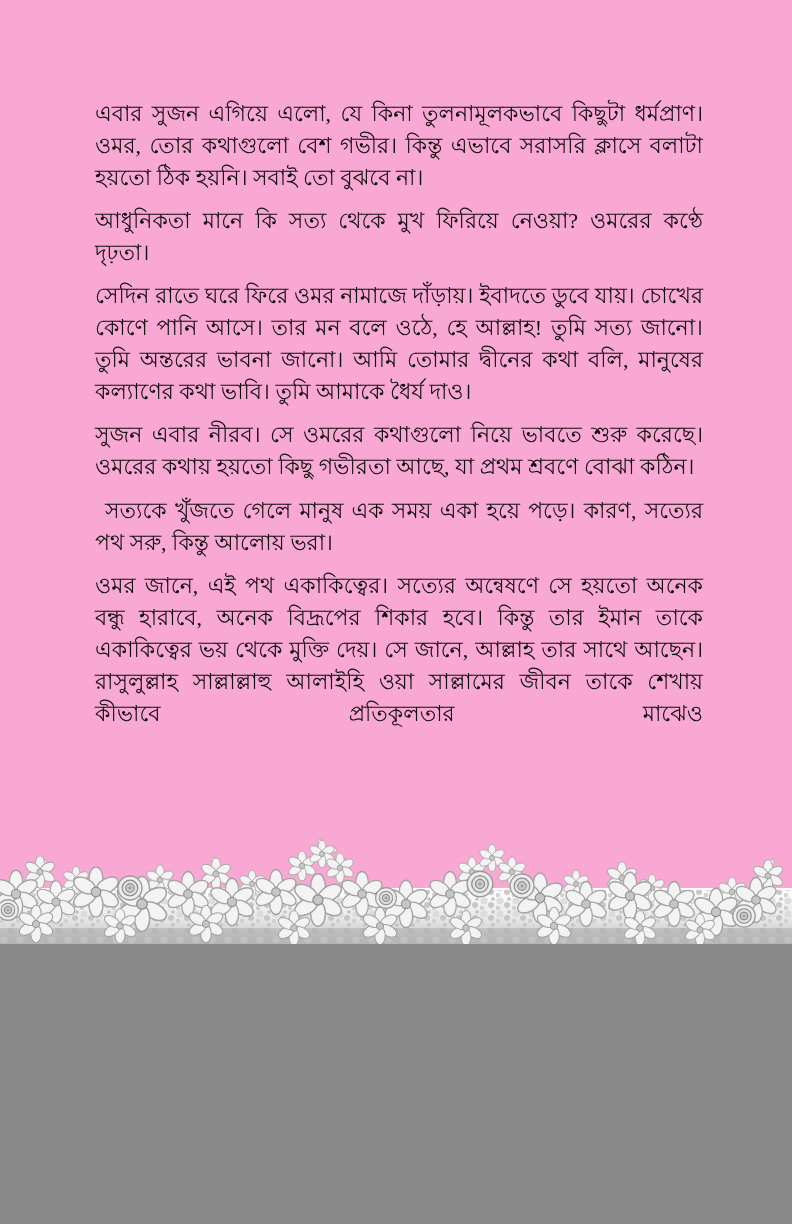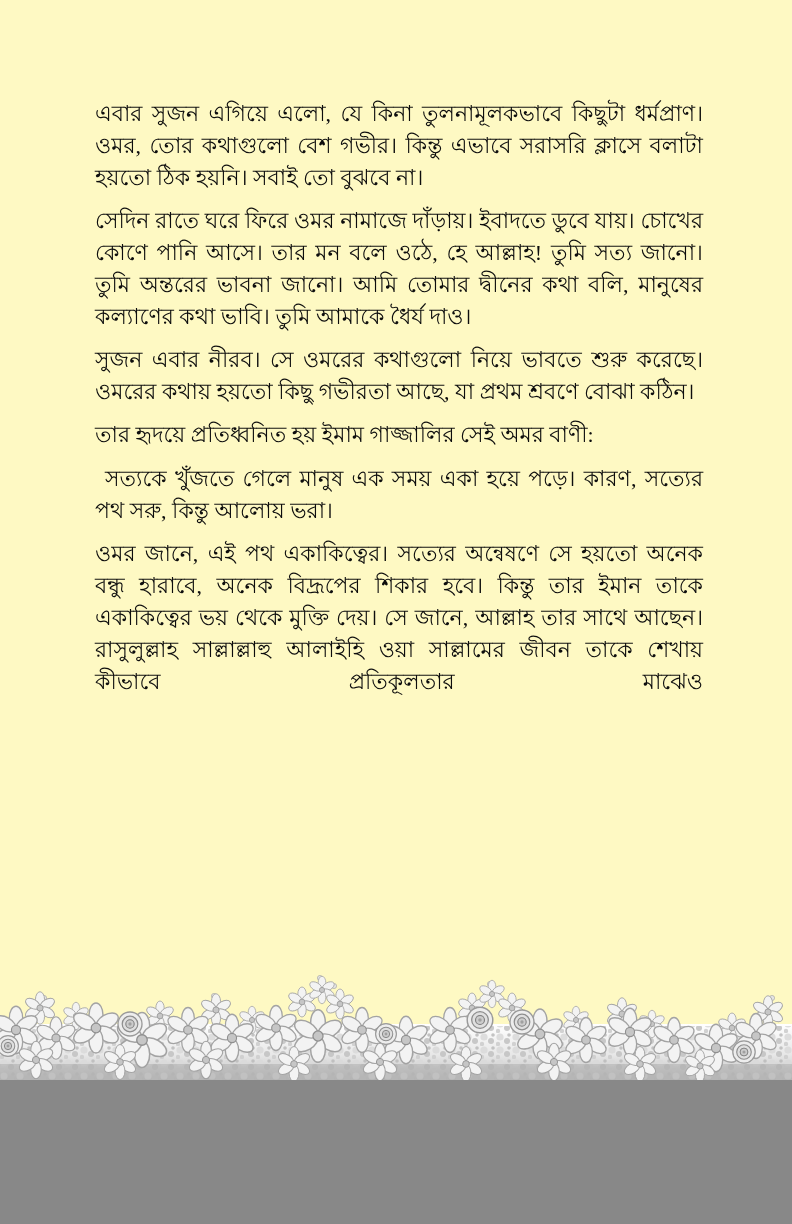--- a/index.html
+++ b/index.html
@@ -1,20 +1,20 @@
 <!DOCTYPE html>
 <html lang="bn"><head>
 <meta charset="utf-8">
 <style>
   html,body{margin:0;padding:0;background:#888;}
   .page{
     position:relative;
-    width:792px;height:1080px;
+    width:792px;height:944px;
     margin:0 auto;
-    background:#fef9c3;
+    background:#f9a8d4;
     overflow:hidden;
     font-family:"Liberation Serif","DejaVu Serif",serif;
     color:#0d0d0d;
   }
   .text-block{
     position:absolute;
     left:95px;top:98px;width:608px;
     font-size:22px;
     line-height:32px;
     text-align:justify;
@@ -54,23 +54,23 @@
     display:block;
   }
 </style>
 </head>
 <body>
 
 <div class="page">
 
   <main class="text-block">
     <p>এবার সুজন এগিয়ে এলো, যে কিনা তুলনামূলকভাবে কিছুটা ধর্মপ্রাণ। ওমর, তোর কথাগুলো বেশ গভীর। কিন্তু এভাবে সরাসরি ক্লাসে বলাটা হয়তো ঠিক হয়নি। সবাই তো বুঝবে না।</p>
+    <p>আধুনিকতা মানে কি সত্য থেকে মুখ ফিরিয়ে নেওয়া? ওমরের কণ্ঠে দৃঢ়তা।</p>
     <p>সেদিন রাতে ঘরে ফিরে ওমর নামাজে দাঁড়ায়। ইবাদতে ডুবে যায়। চোখের কোণে পানি আসে। তার মন বলে ওঠে, হে আল্লাহ! তুমি সত্য জানো। তুমি অন্তরের ভাবনা জানো। আমি তোমার দ্বীনের কথা বলি, মানুষের কল্যাণের কথা ভাবি। তুমি আমাকে ধৈর্য দাও।</p>
     <p>সুজন এবার নীরব। সে ওমরের কথাগুলো নিয়ে ভাবতে শুরু করেছে। ওমরের কথায় হয়তো কিছু গভীরতা আছে, যা প্রথম শ্রবণে বোঝা কঠিন।</p>
-    <p>তার হৃদয়ে প্রতিধ্বনিত হয় ইমাম গাজ্জালির সেই অমর বাণী:</p>
     <p class="quote">সত্যকে খুঁজতে গেলে মানুষ এক সময় একা হয়ে পড়ে। কারণ, সত্যের পথ সরু, কিন্তু আলোয় ভরা।</p>
     <p class="cont">ওমর জানে, এই পথ একাকিত্বের। সত্যের অন্বেষণে সে হয়তো অনেক বন্ধু হারাবে, অনেক বিদ্রূপের শিকার হবে। কিন্তু তার ইমান তাকে একাকিত্বের ভয় থেকে মুক্তি দেয়। সে জানে, আল্লাহ তার সাথে আছেন। রাসুলুল্লাহ সাল্লাল্লাহু আলাইহি ওয়া সাল্লামের জীবন তাকে শেখায় কীভাবে প্রতিকূলতার মাঝেও</p>
   </main>
 
   <footer class="footnote-area">
     <div class="footnote-rule"></div>
     <p class="footnote-text"><span>৫ .</span> <span>আল কুরআন, সুরা বাকারা (২), আয়াত : ২৬৯.</span></p>
   </footer>
 
   <div class="page-number">১৪</div>

